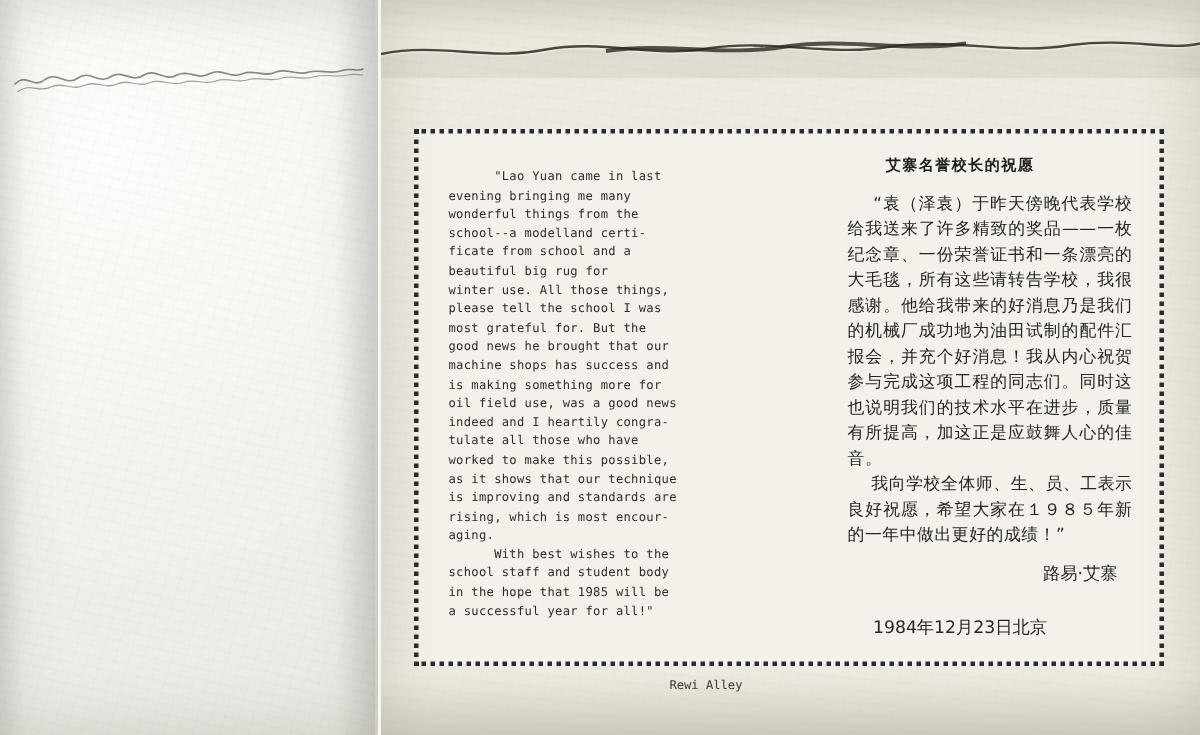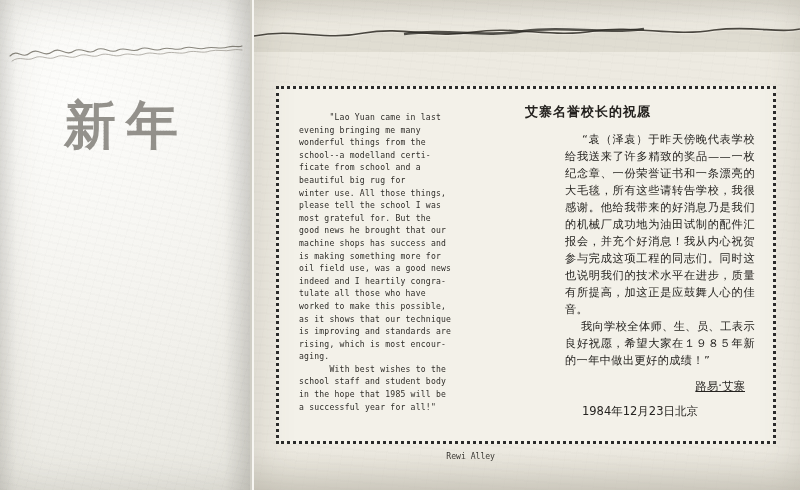--- a/index.html
+++ b/index.html
@@ -156,23 +156,24 @@
   }
 
   
   #chinese-column {
     flex: 1;
     box-sizing: border-box;
     padding: 4px 6px 0 6px;
   }
   #chinese-title {
     font-family: "DejaVu Sans", sans-serif;
-    font-size: 13px;
+    font-size: 10px;
     font-weight: bold;
     color: #23211e;
+    text-align: center;
     letter-spacing: 1px;
     margin-bottom: 10px;
   }
   #chinese-body {
     font-family: "DejaVu Sans", sans-serif;
     font-size: 11.2px;
     line-height: 17px;
     color: #262421;
     letter-spacing: 0.4px;
     text-align: justify;
@@ -181,24 +182,23 @@
   }
   #chinese-signature {
     margin-top: 8px;
     font-family: "DejaVu Sans", sans-serif;
     font-size: 11.5px;
     line-height: 18px;
     color: #262421;
     text-align: right;
     padding-right: 10px;
     white-space: pre-wrap;
-    text-decoration: underline;
   }
   #chinese-date {
-    margin-top: 9px;
+    margin-top: 20px;
     font-family: "DejaVu Sans", sans-serif;
     font-size: 11.5px;
     color: #262421;
     text-align: center;
   }
 
   
   .vignette {
     position: absolute; inset: 0;
     box-shadow: inset 0 0 42px rgba(90,85,70,0.20);
@@ -223,21 +223,20 @@
                C74,8 80,18 88,12 C96,7 102,17 110,12 C118,8 124,16 132,11
                C140,7 146,15 154,11 C162,8 168,14 176,10 C184,7 190,13 198,10
                C206,8 212,12 220,9 C226,7 230,10 234,8" fill="none" stroke="#8a877e" stroke-width="1.1" stroke-linecap="round"></path>
       <path d="M4,23 C12,17 18,24 26,20 C34,16 40,23 48,19 C56,15 62,22 70,18
                C78,14 84,21 92,17 C100,14 106,20 114,17 C122,14 128,19 136,16
                C144,13 150,18 158,15 C166,13 172,17 180,14 C188,12 194,16 202,13
                C210,11 216,14 224,12 C229,11 232,12 234,12" fill="none" stroke="#a3a098" stroke-width="0.8" stroke-linecap="round"></path>
     </svg>
 
     <div id="cover-title">
-      <span class="glyph-row row-1 stipple">新年</span>
     </div>
 
     <div class="left-edge-shadow"></div>
     <div class="edge-shadow"></div>
     <div class="vignette"></div>
   </div>
 
   <div id="right-page">
     <div id="top-smudge"></div>
 

